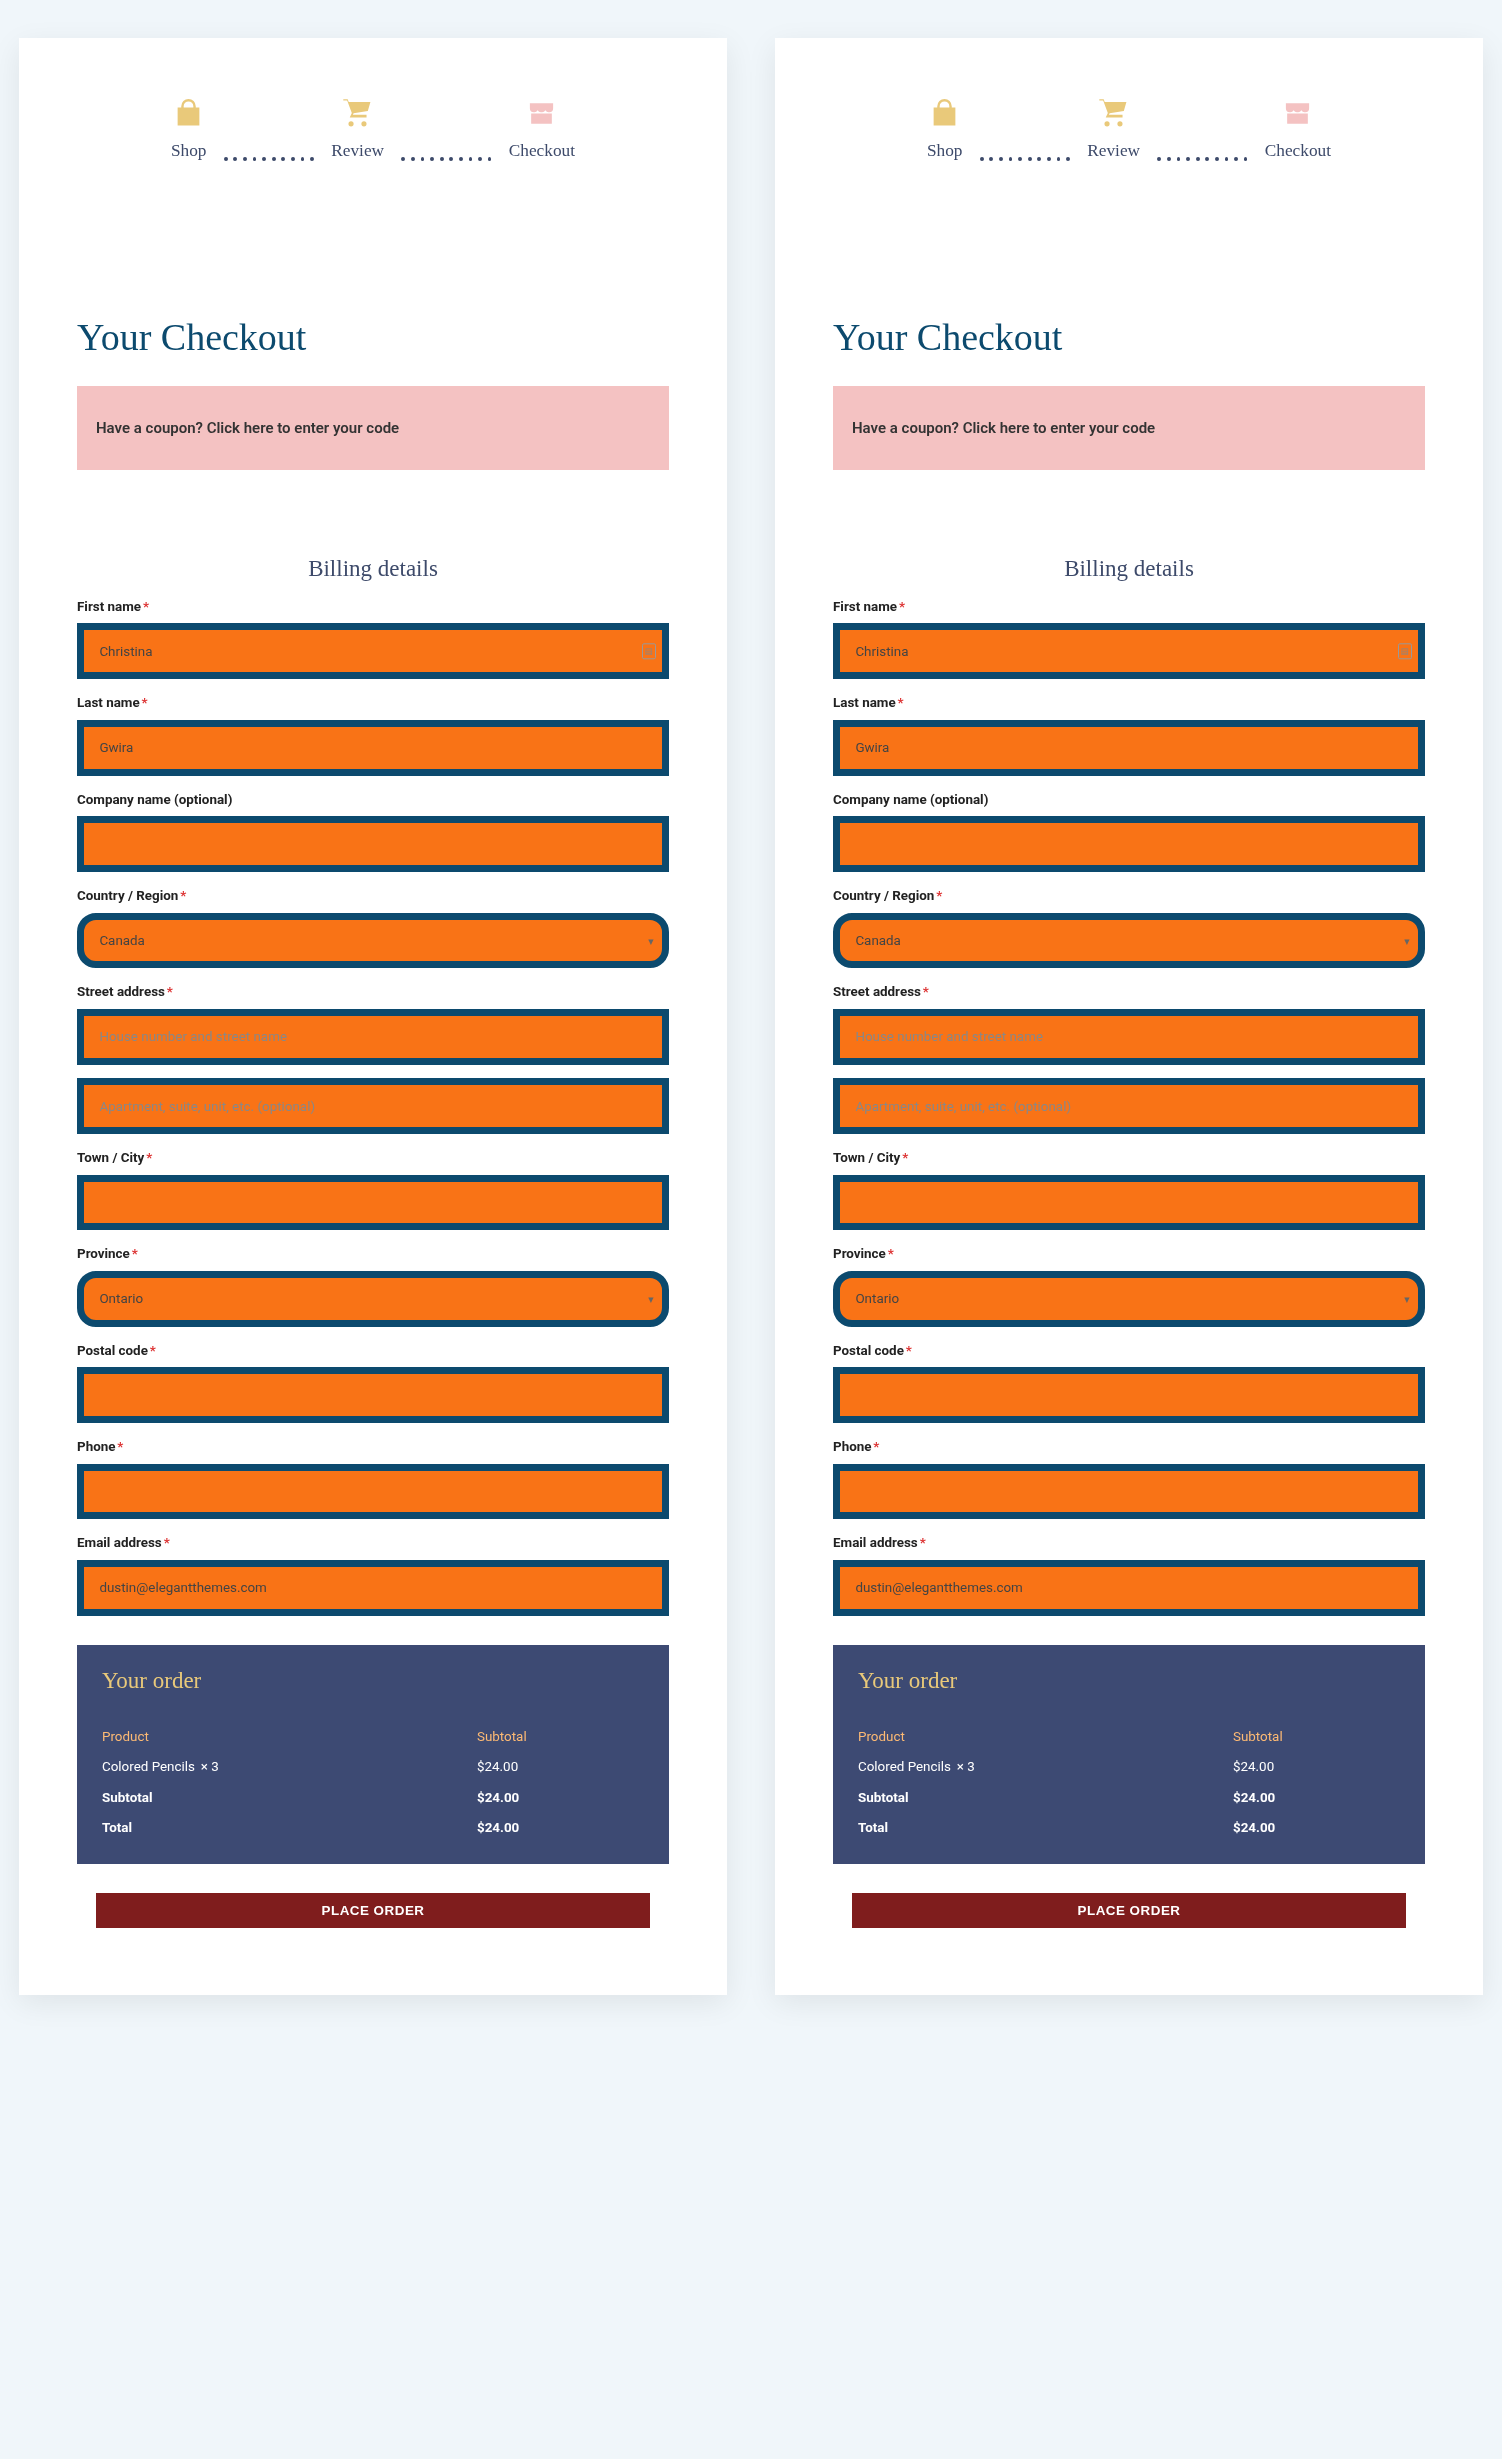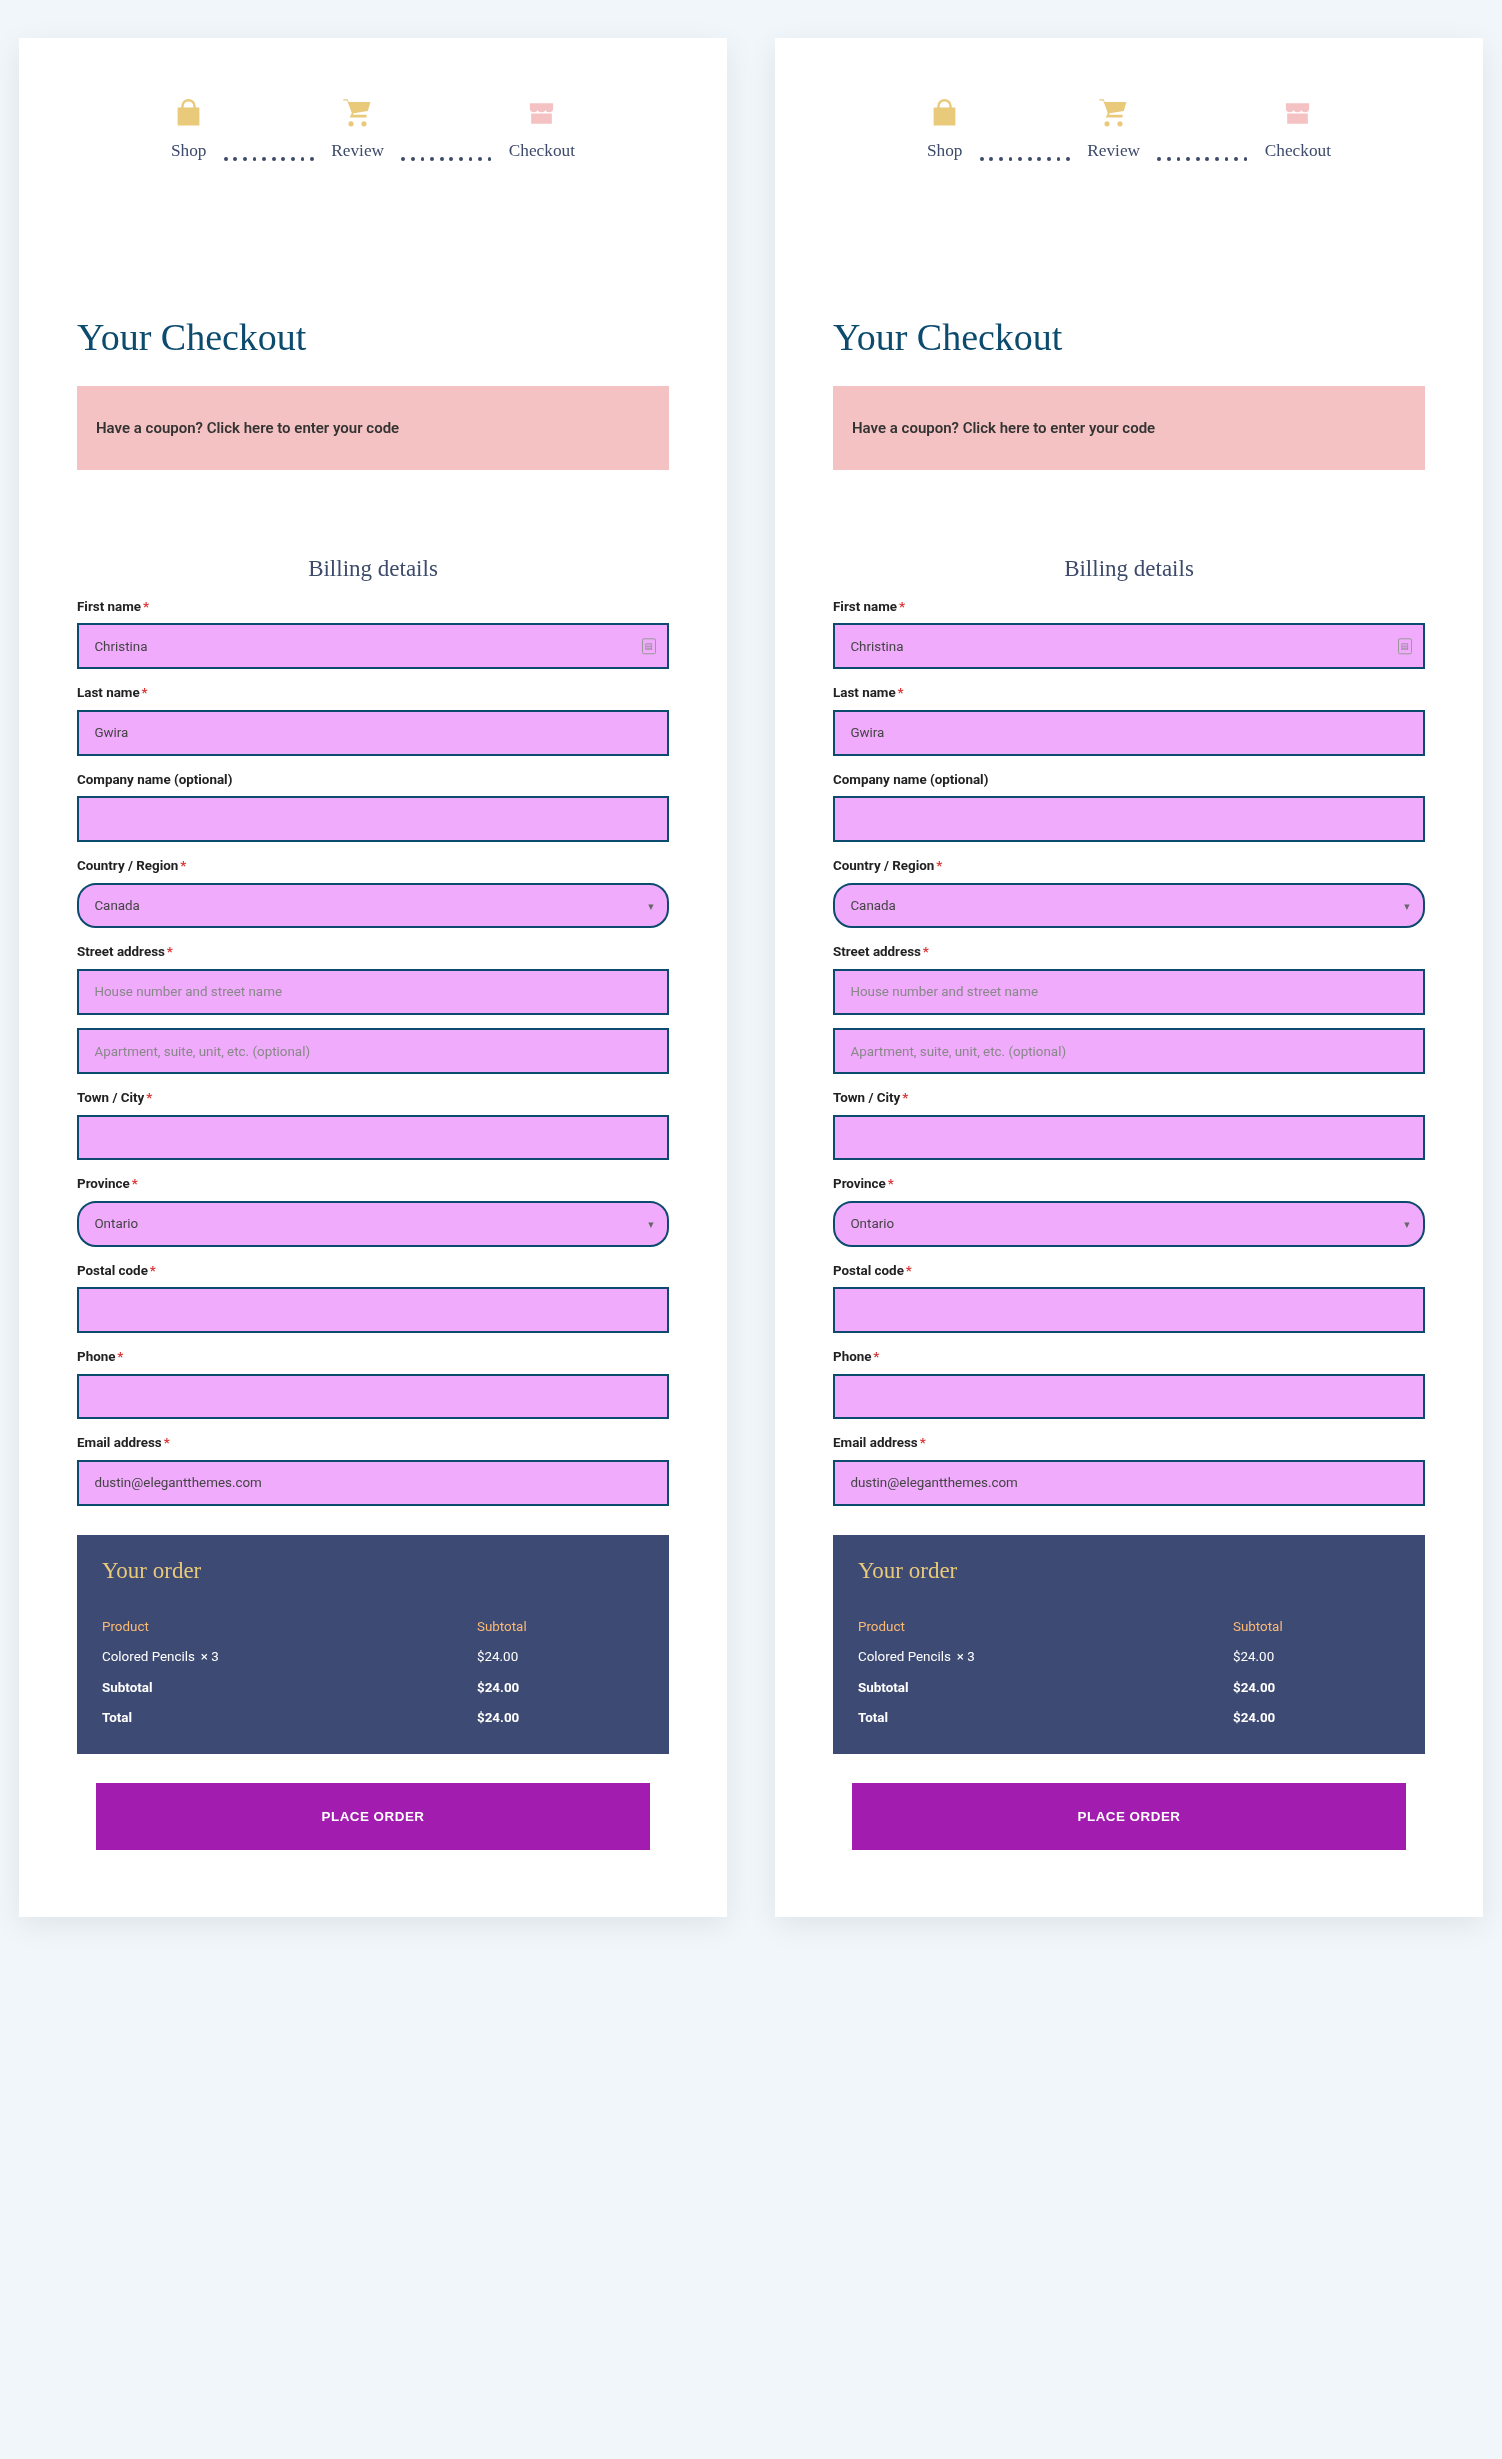--- a/index.html
+++ b/index.html
@@ -76,22 +76,22 @@
   .form-label {
     display: block;
     font-size: 13.4px;
     font-weight: 700;
     color: #222;
     margin-bottom: 9.6px;
   }
   .req { color: #d33; margin-left: 1.9px; }
   .text-input, .select {
     width: 100%;
-    background: #f0abfc;
-    border: 2px solid #0c4a6e;
+    background: #f97316;
+    border: 7px solid #0c4a6e;
     padding: 13.4px 15.4px;
     font-size: 13.4px;
     color: #444;
     font-family: inherit;
   }
   .text-input::placeholder { color: #888; }
   .select {
     appearance: none;
     background-image: none;
     position: relative;
@@ -142,27 +142,27 @@
     font-size: 13.4px;
     margin-bottom: 15.4px;
   }
   .order-row .c1 { flex: 0 0 375px; }
   .order-row .c2 { }
   .order-header { color: #fdba74; font-weight: 400; }
   .order-bold { font-weight: 700; }
   .qty { margin-left: 5.8px; }
   .place-order {
     display: block;
-    background: #a21caf;
+    background: #7f1d1d;
     color: #fff;
     text-align: center;
     font-weight: 700;
     font-size: 13.4px;
     letter-spacing: 0.5px;
-    padding: 26px;
+    padding: 10px;
     margin: 29px 19px 0 19px;
     border: none;
     width: calc(100% - 38px);
     cursor: pointer;
   }
 </style>
 </head>
 <body>
 
 <div class="card">

